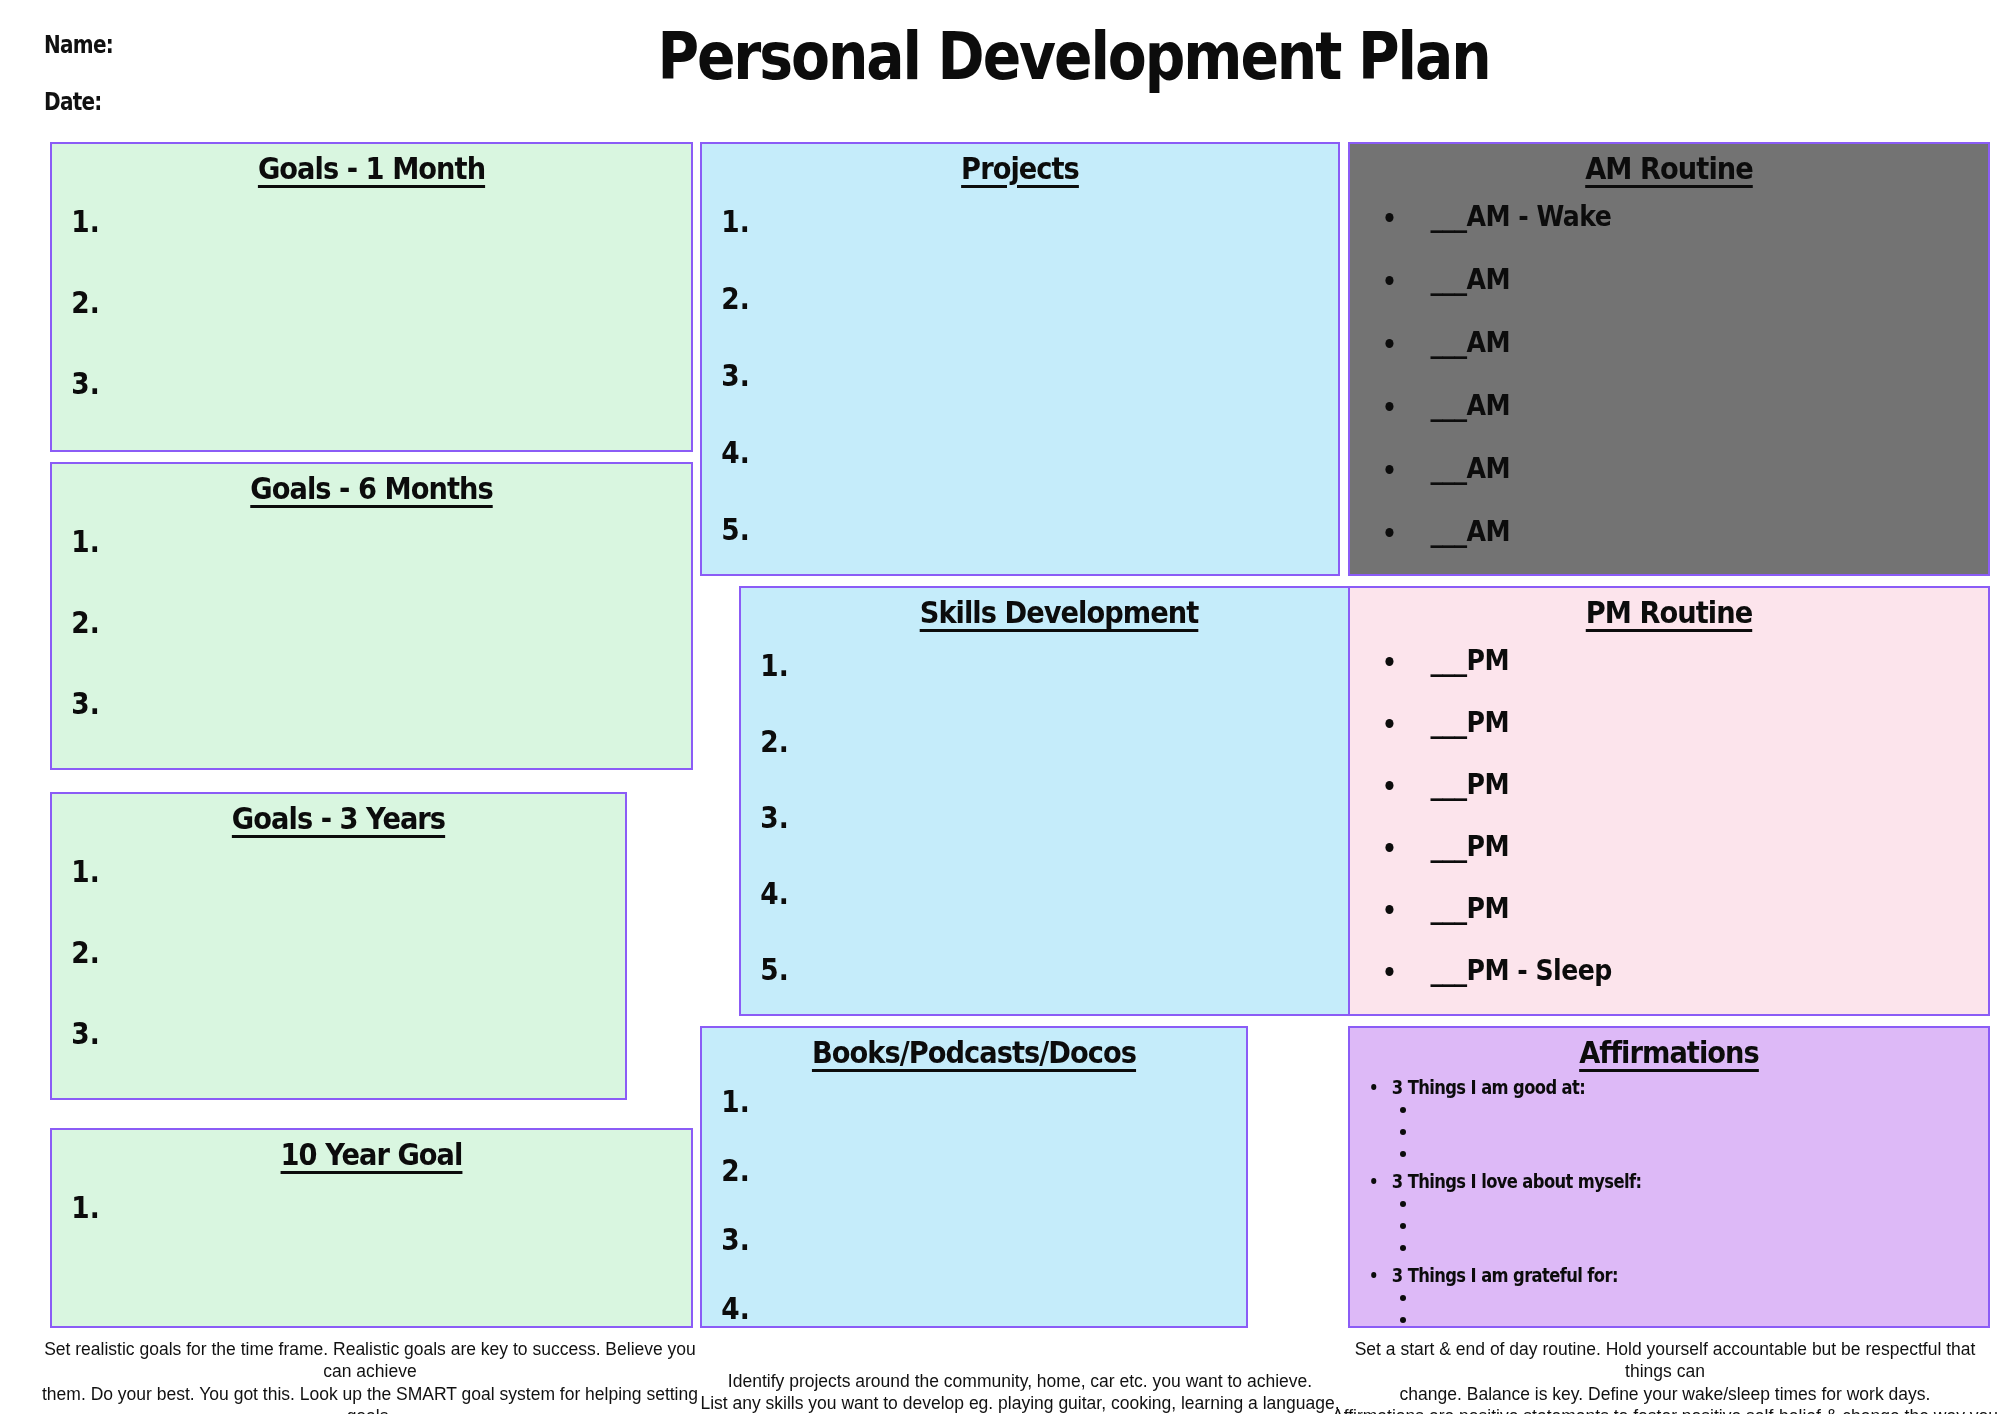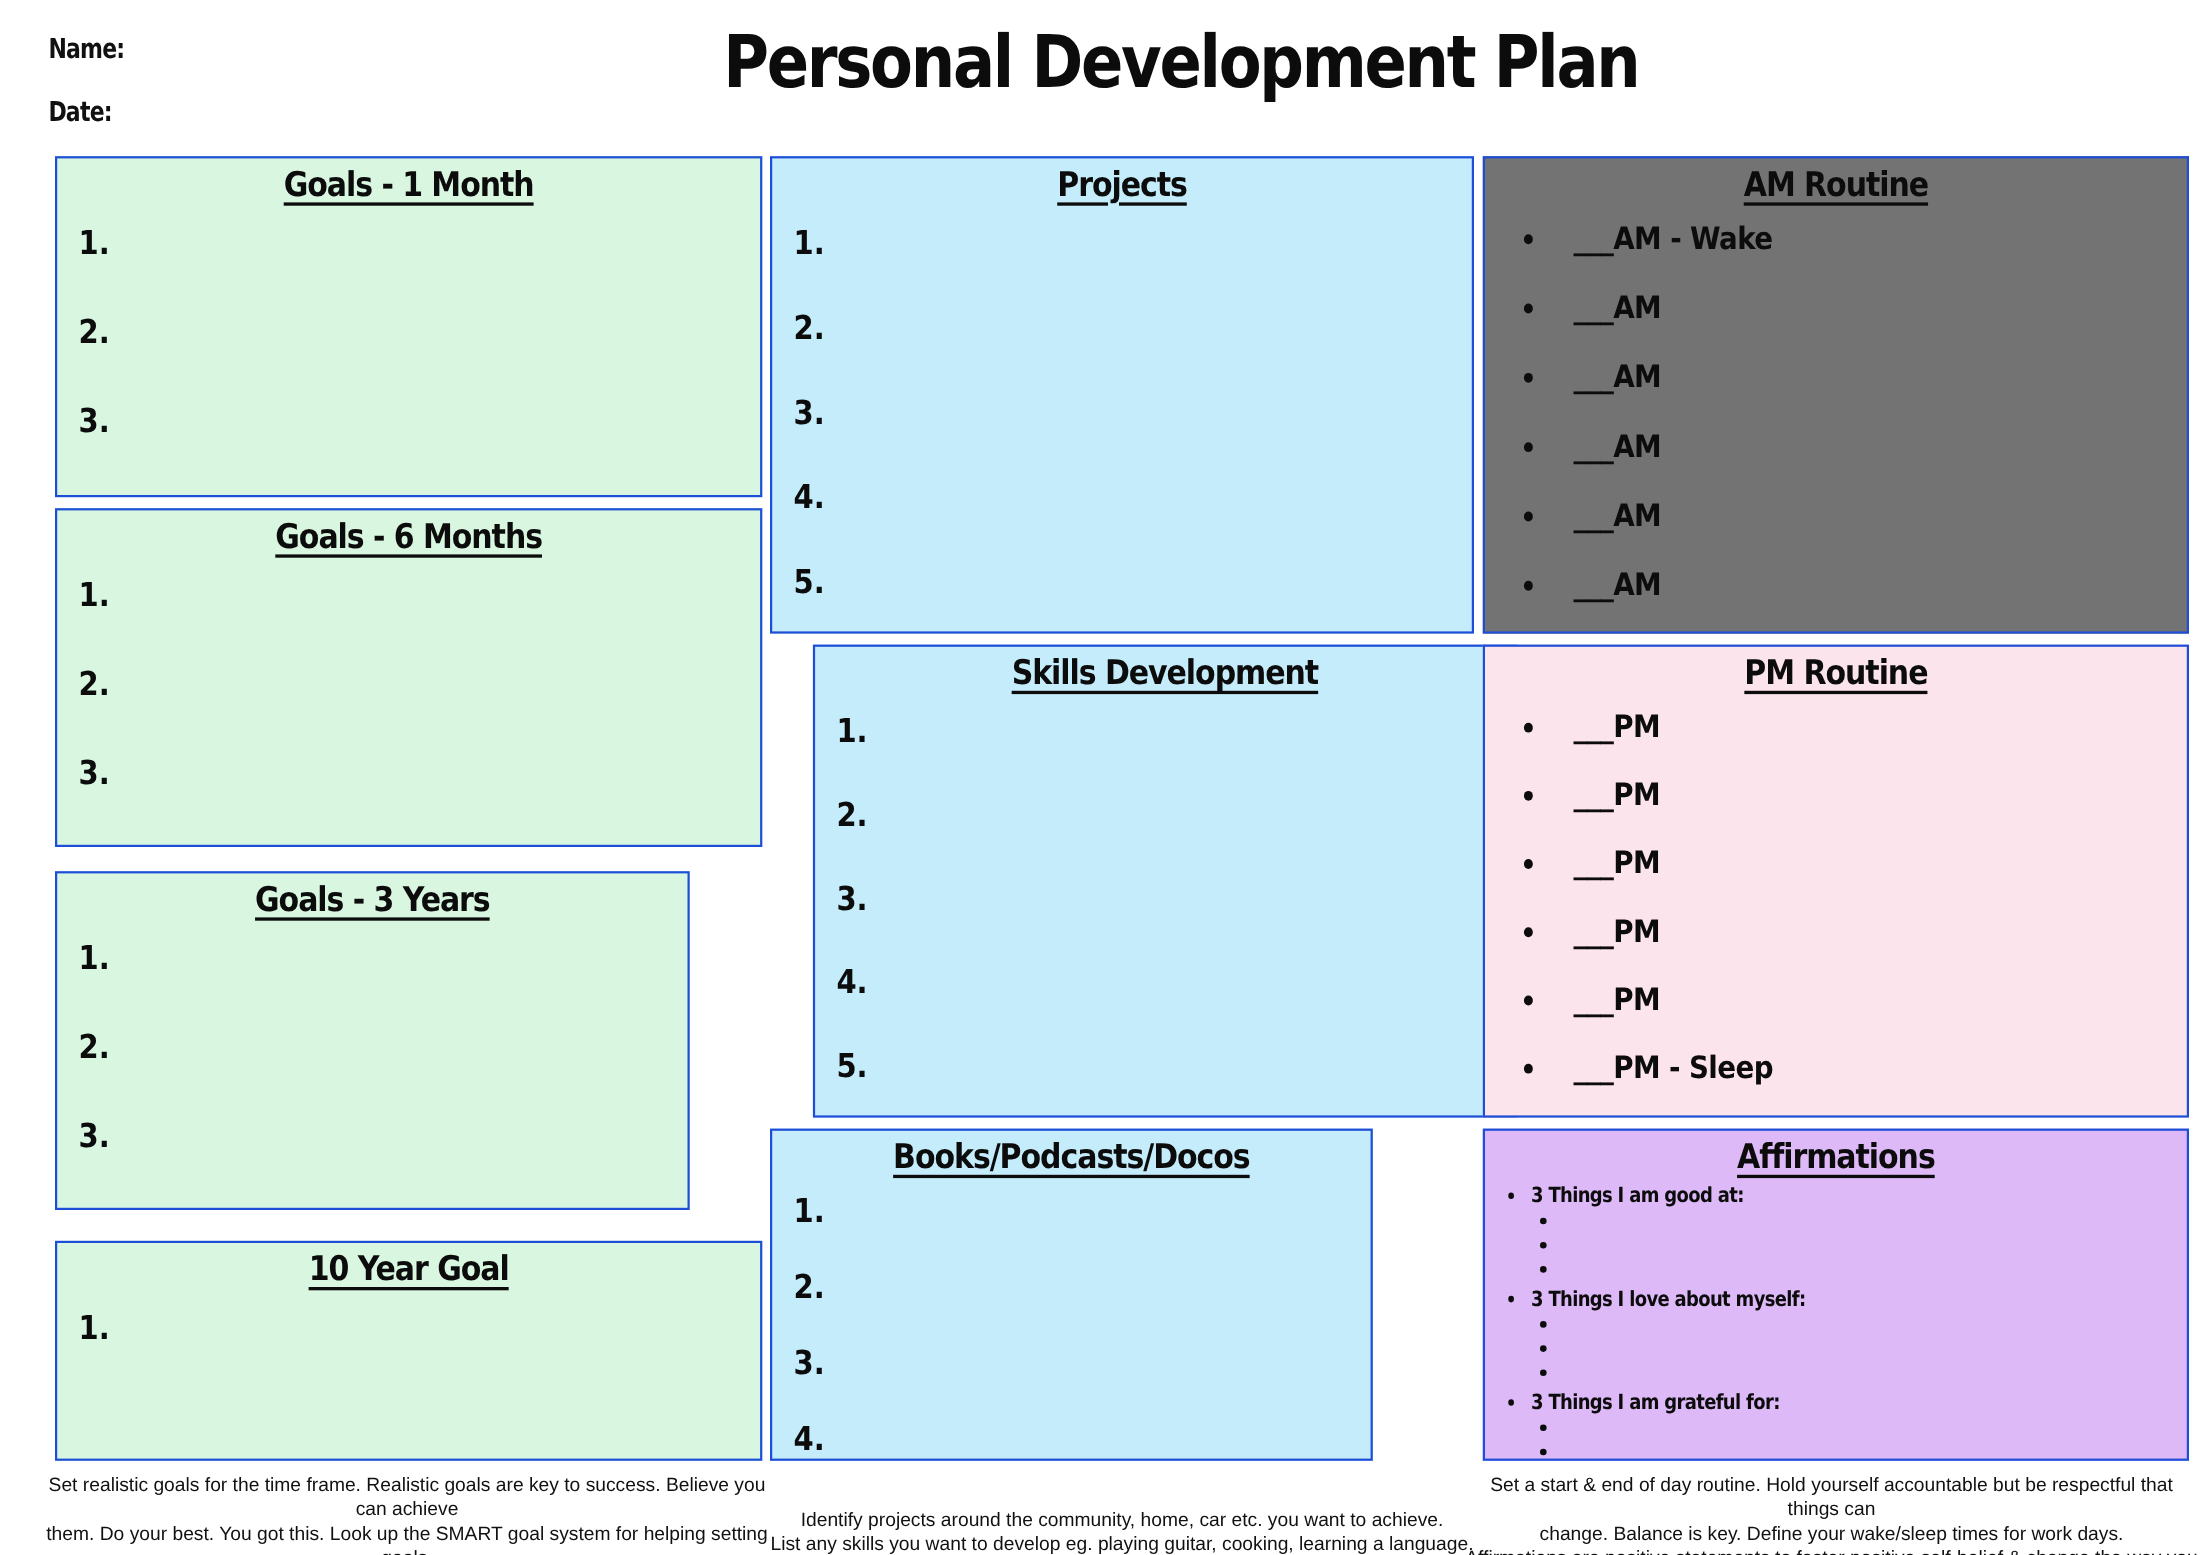--- a/index.html
+++ b/index.html
@@ -89,21 +89,21 @@
     font-weight: 700;
     font-size: 10px;
     letter-spacing: 3.6px;
     color: #4a8fd4;
     margin-top: 2px;
   }
 
   
   .panel {
     position: absolute;
-    border: 2px solid #1d4ed8;
+    border: 2px solid #8b5cf6;
     overflow: hidden;
   }
   .panel-title {
     text-align: center;
     font-family: "DejaVu Sans", sans-serif;
     font-weight: 700;
     font-size: 31px;
     letter-spacing: -1.1px;
     color: #0c0c0c;
     transform: scaleX(0.88);

